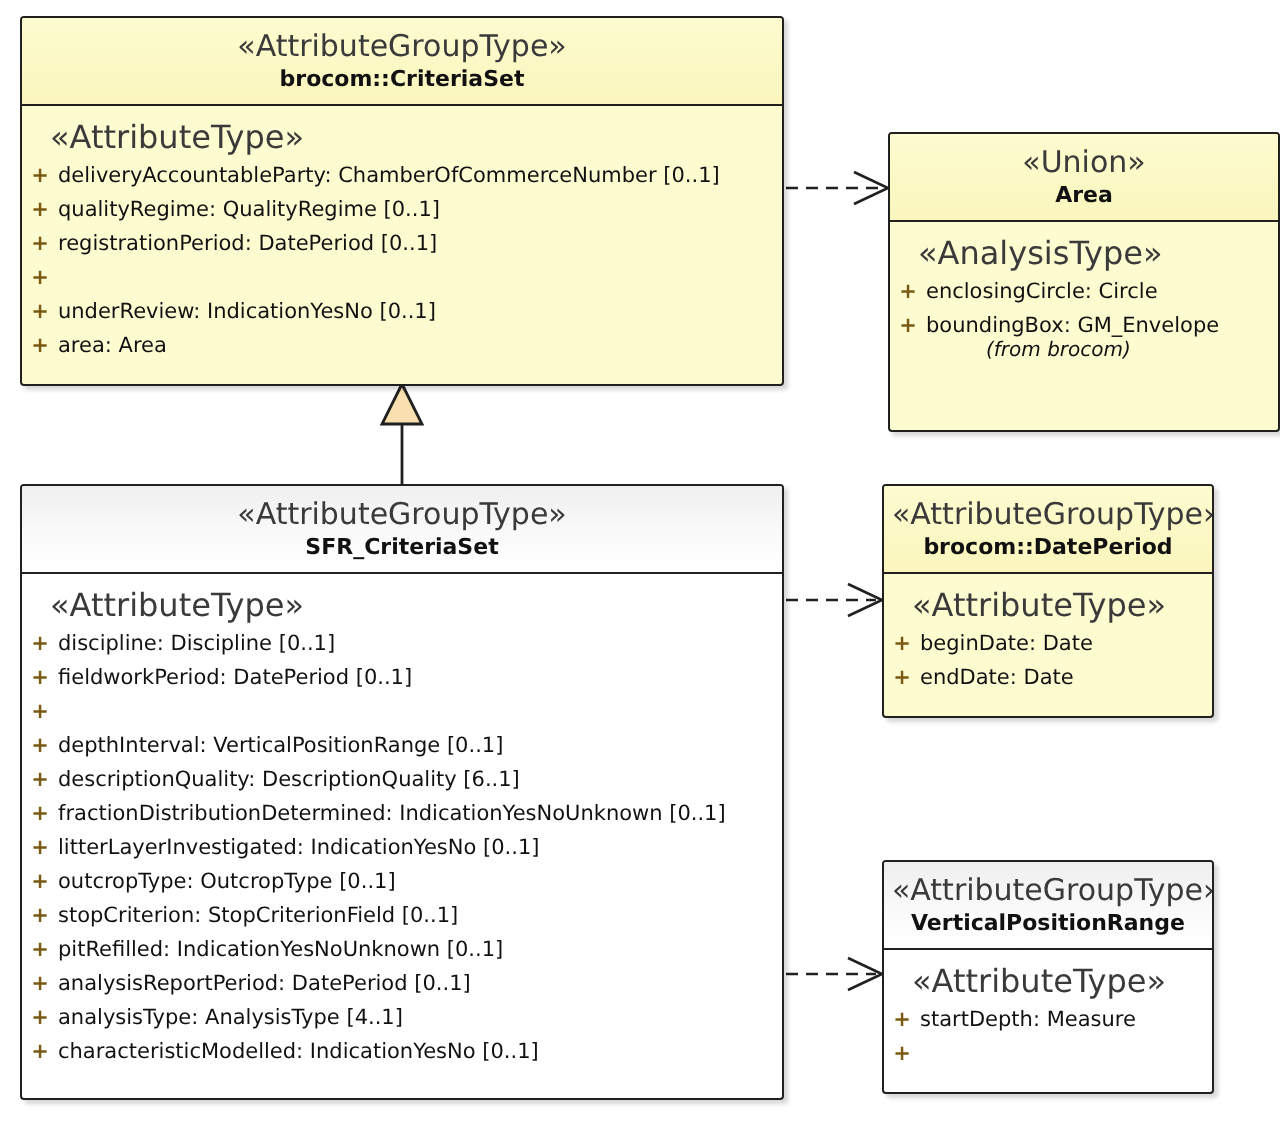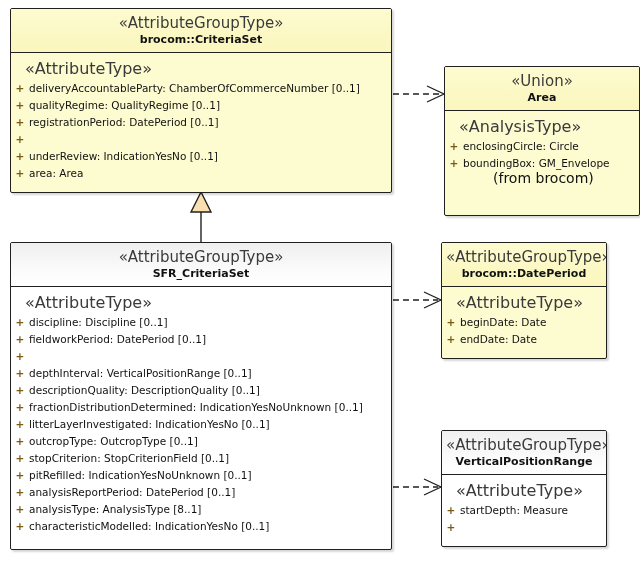--- a/index.html
+++ b/index.html
@@ -83,21 +83,22 @@
     flex: 0 0 18px;
     text-align: center;
     color: #7a5a12;
     font-weight: bold;
     font-size: 10.5px;
   }
   .attr-text { padding-right: 6px; }
 
   .from-note {
     position: absolute;
-    font-size: 14px;
+    font-size: 10px;
+    font-style: italic;
     color: #111111;
     white-space: nowrap;
   }
   
   #links {
     position: absolute;
     left: 0; top: 0;
     width: 640px;
     height: 563px;
     pointer-events: none;
@@ -201,21 +202,21 @@
       </div>
       <div class="attr-row">
         <span class="attr-vis">+</span>
       </div>
       <div class="attr-row">
         <span class="attr-vis">+</span>
         <span class="attr-text">depthInterval: VerticalPositionRange [0..1]</span>
       </div>
       <div class="attr-row">
         <span class="attr-vis">+</span>
-        <span class="attr-text">descriptionQuality: DescriptionQuality [0..1]</span>
+        <span class="attr-text">descriptionQuality: DescriptionQuality [6..1]</span>
       </div>
       <div class="attr-row">
         <span class="attr-vis">+</span>
         <span class="attr-text">fractionDistributionDetermined: IndicationYesNoUnknown [0..1]</span>
       </div>
       <div class="attr-row">
         <span class="attr-vis">+</span>
         <span class="attr-text">litterLayerInvestigated: IndicationYesNo [0..1]</span>
       </div>
       <div class="attr-row">
@@ -229,21 +230,21 @@
       <div class="attr-row">
         <span class="attr-vis">+</span>
         <span class="attr-text">pitRefilled: IndicationYesNoUnknown [0..1]</span>
       </div>
       <div class="attr-row">
         <span class="attr-vis">+</span>
         <span class="attr-text">analysisReportPeriod: DatePeriod [0..1]</span>
       </div>
       <div class="attr-row">
         <span class="attr-vis">+</span>
-        <span class="attr-text">analysisType: AnalysisType [8..1]</span>
+        <span class="attr-text">analysisType: AnalysisType [4..1]</span>
       </div>
       <div class="attr-row">
         <span class="attr-vis">+</span>
         <span class="attr-text">characteristicModelled: IndicationYesNo [0..1]</span>
       </div>
     </div>
   </div>
 
   <div class="uml-box yellow" style="left:441px; top:242px; width:166px; height:117px;">
     <div class="box-header">

